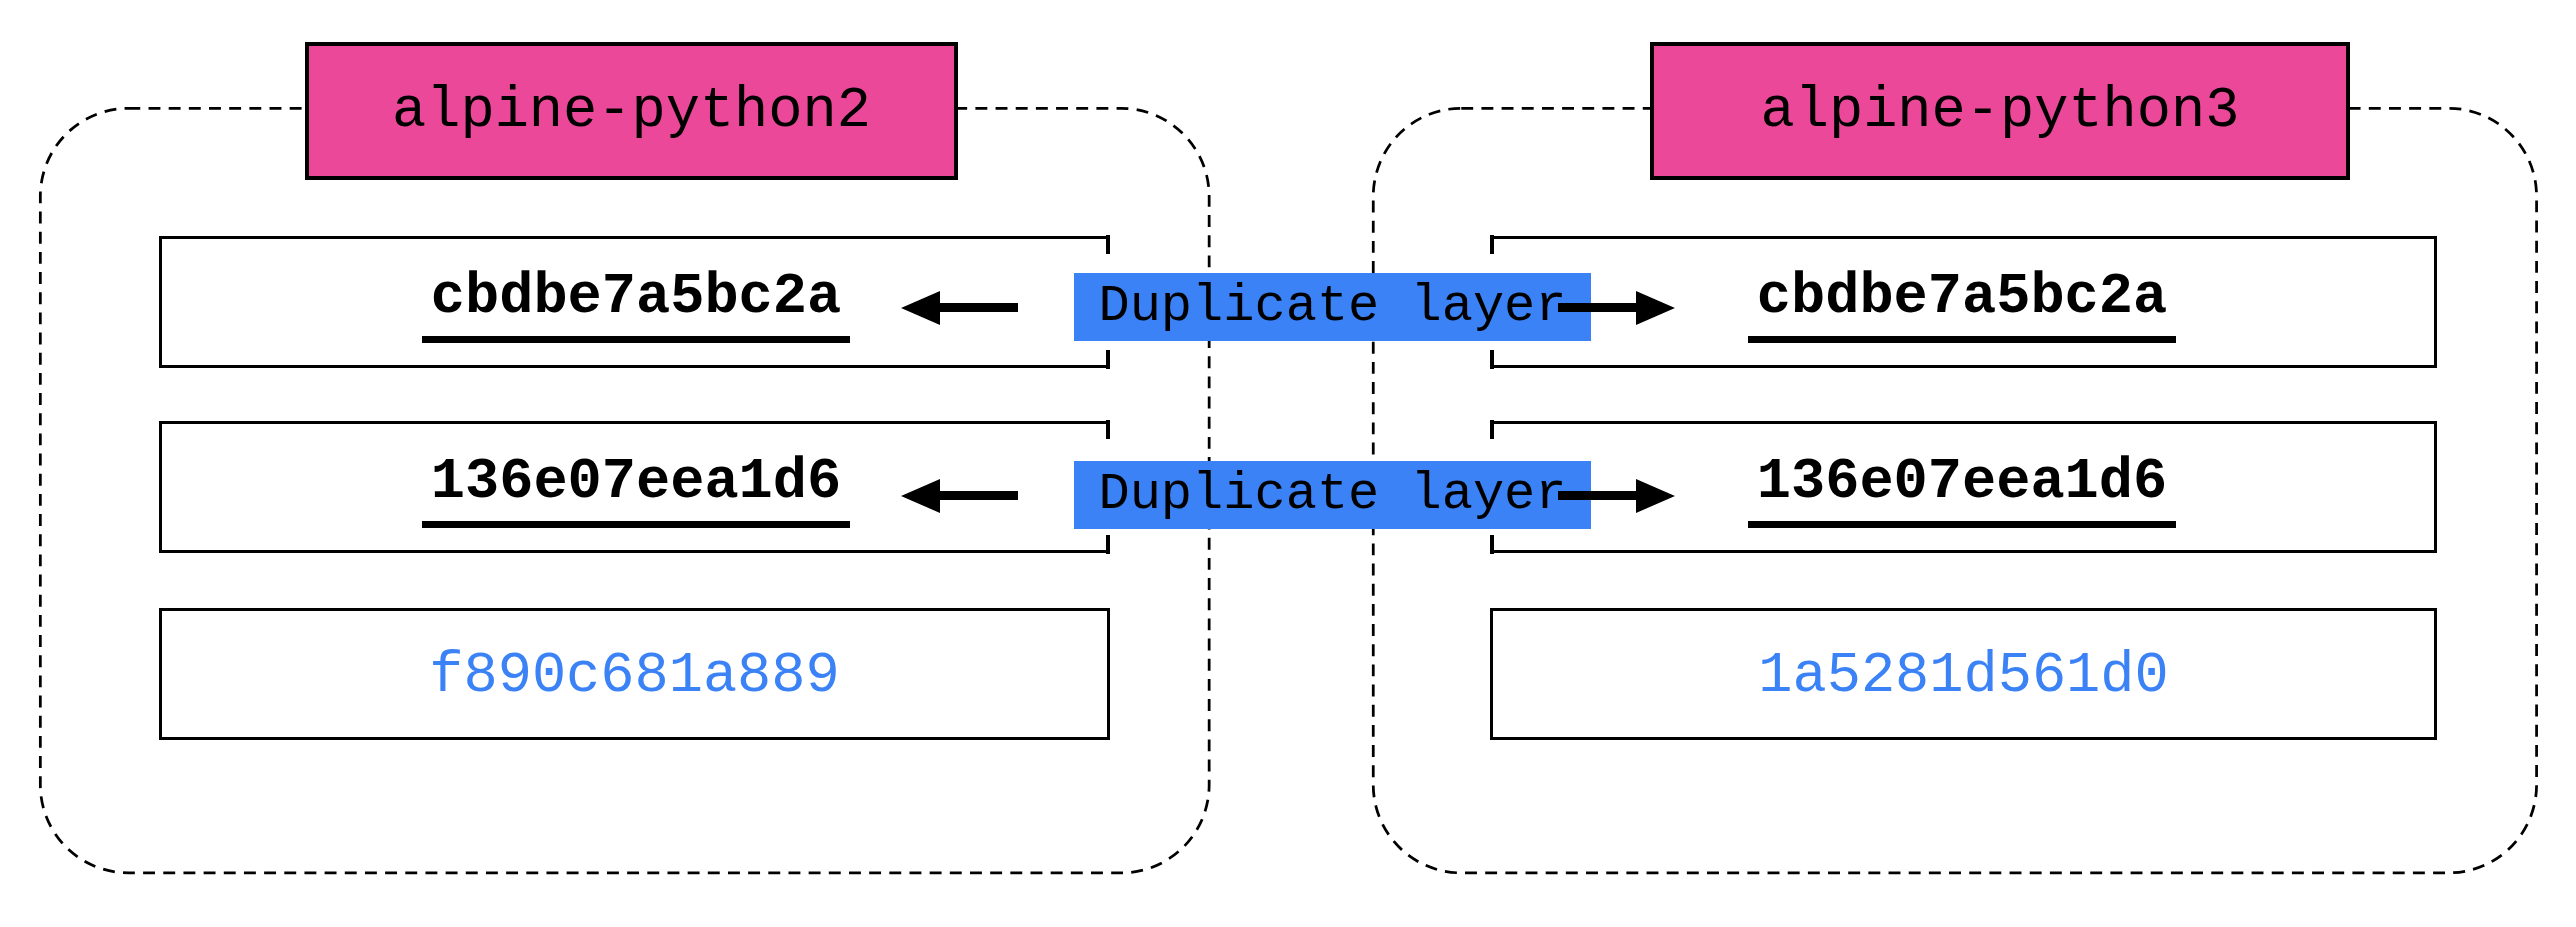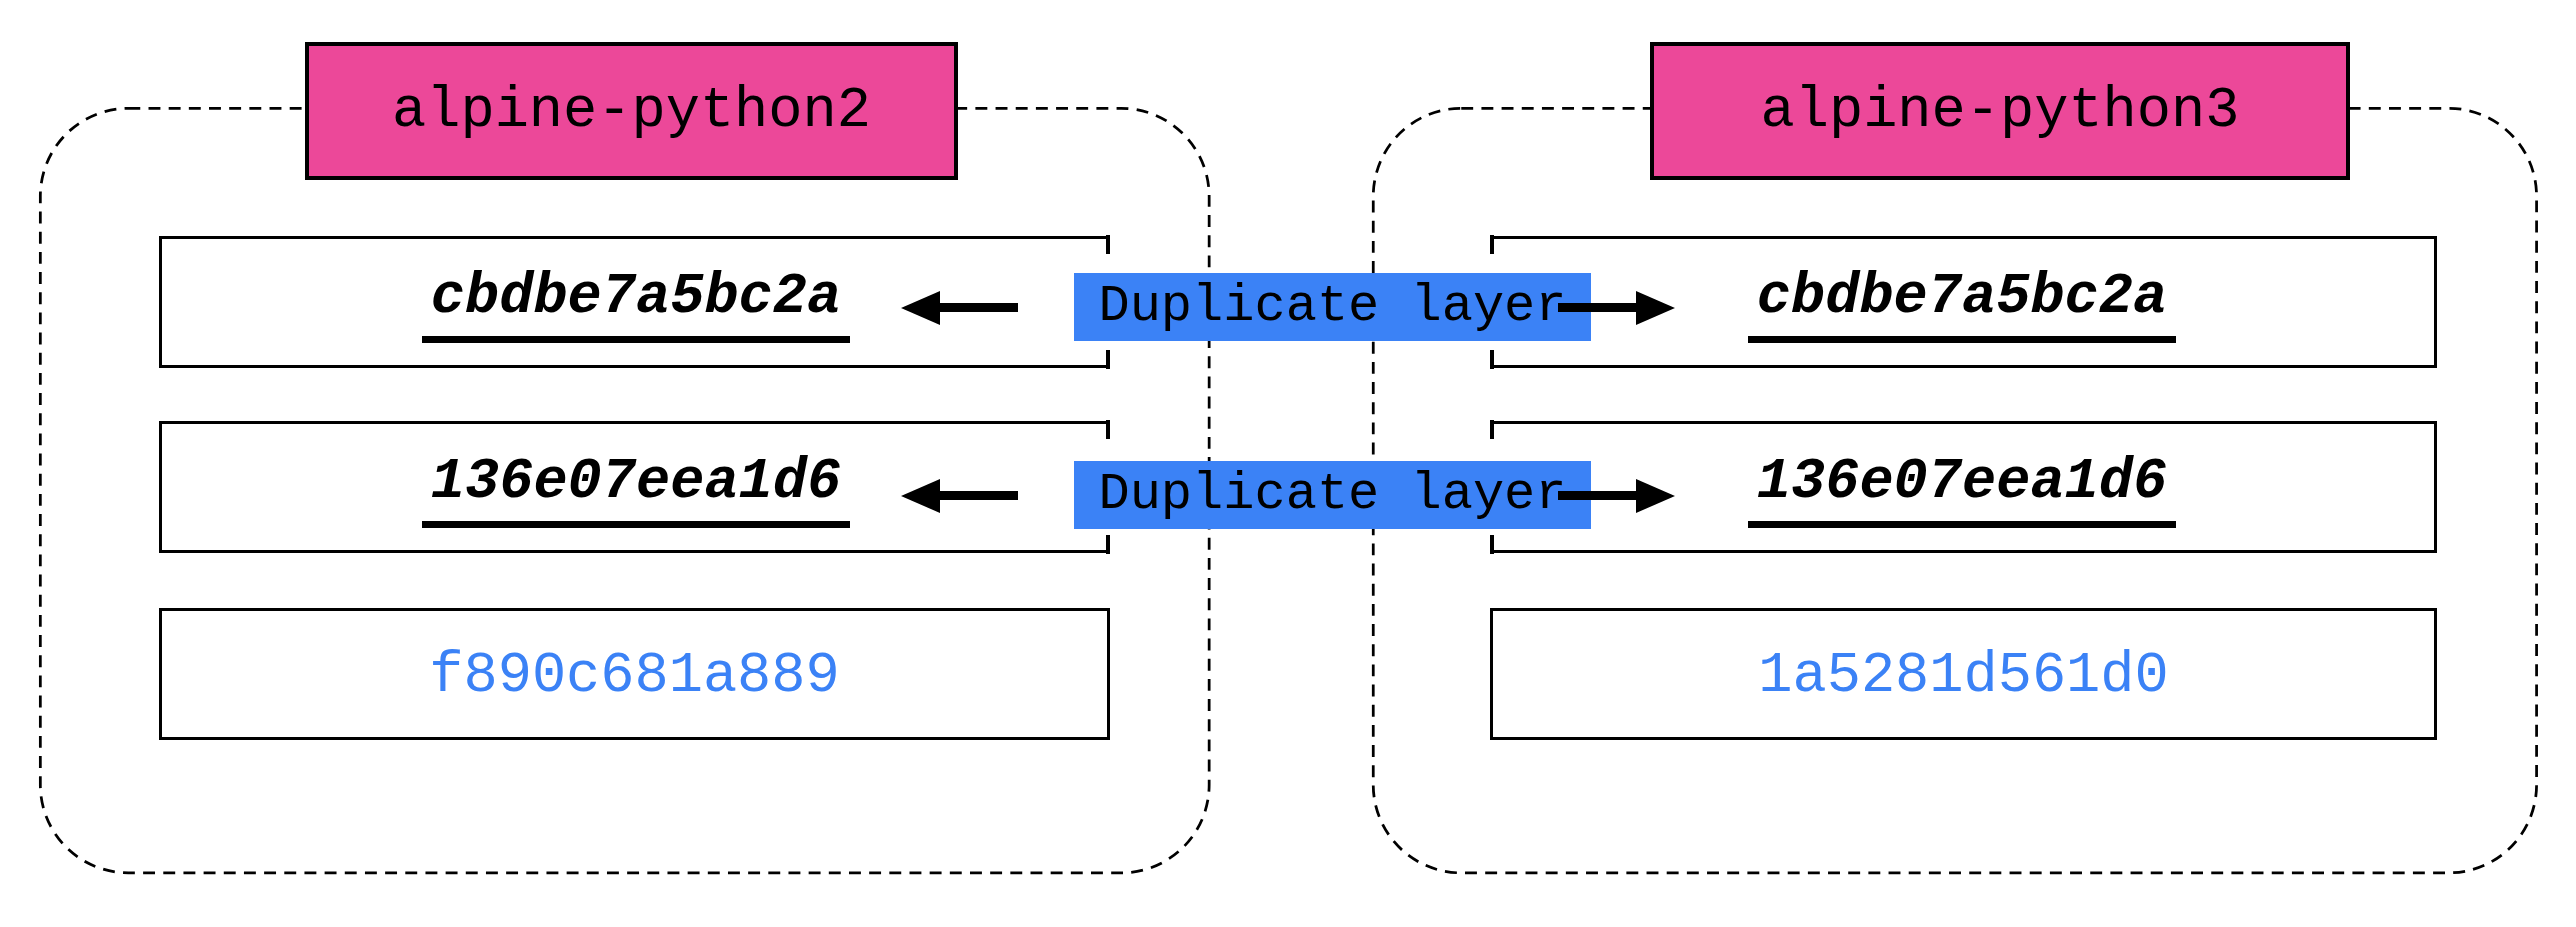--- a/index.html
+++ b/index.html
@@ -76,21 +76,20 @@
   
   .layer-id {
     font-size: 57px;
     white-space: nowrap;
     margin-top: 3.7px;
   }
   .layer-id.dup {
     font-weight: 700;
     padding: 0 9.2px 7.3px 9.2px;
     border-bottom: 7.3px solid #000000;
-    font-style: italic;
   }
   .layer-id.uniq {
     font-weight: 400;
     color: #3b82f6;
   }
 
   
   .dup-label {
     position: absolute;
     left: 1074px;

